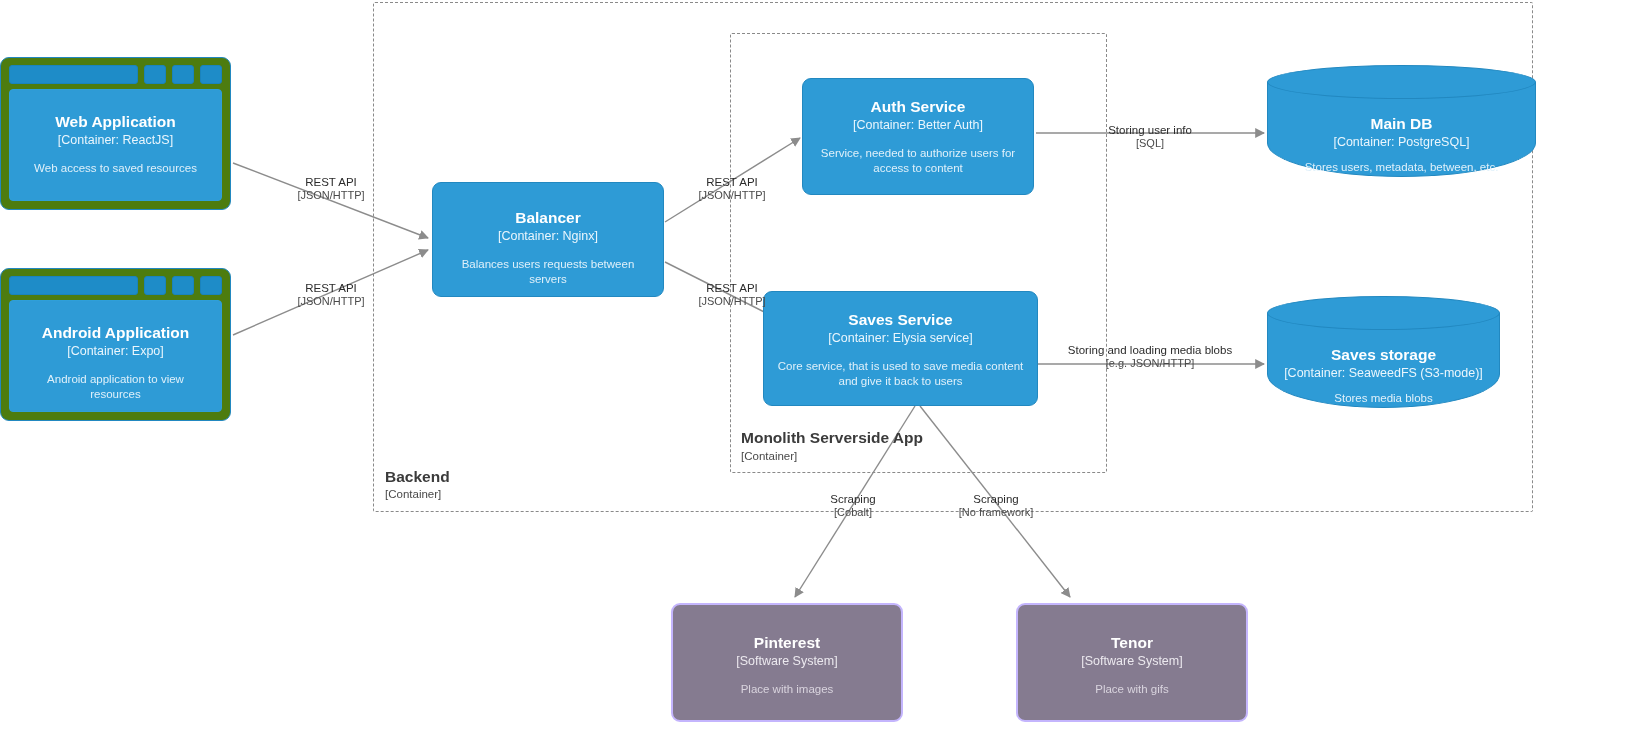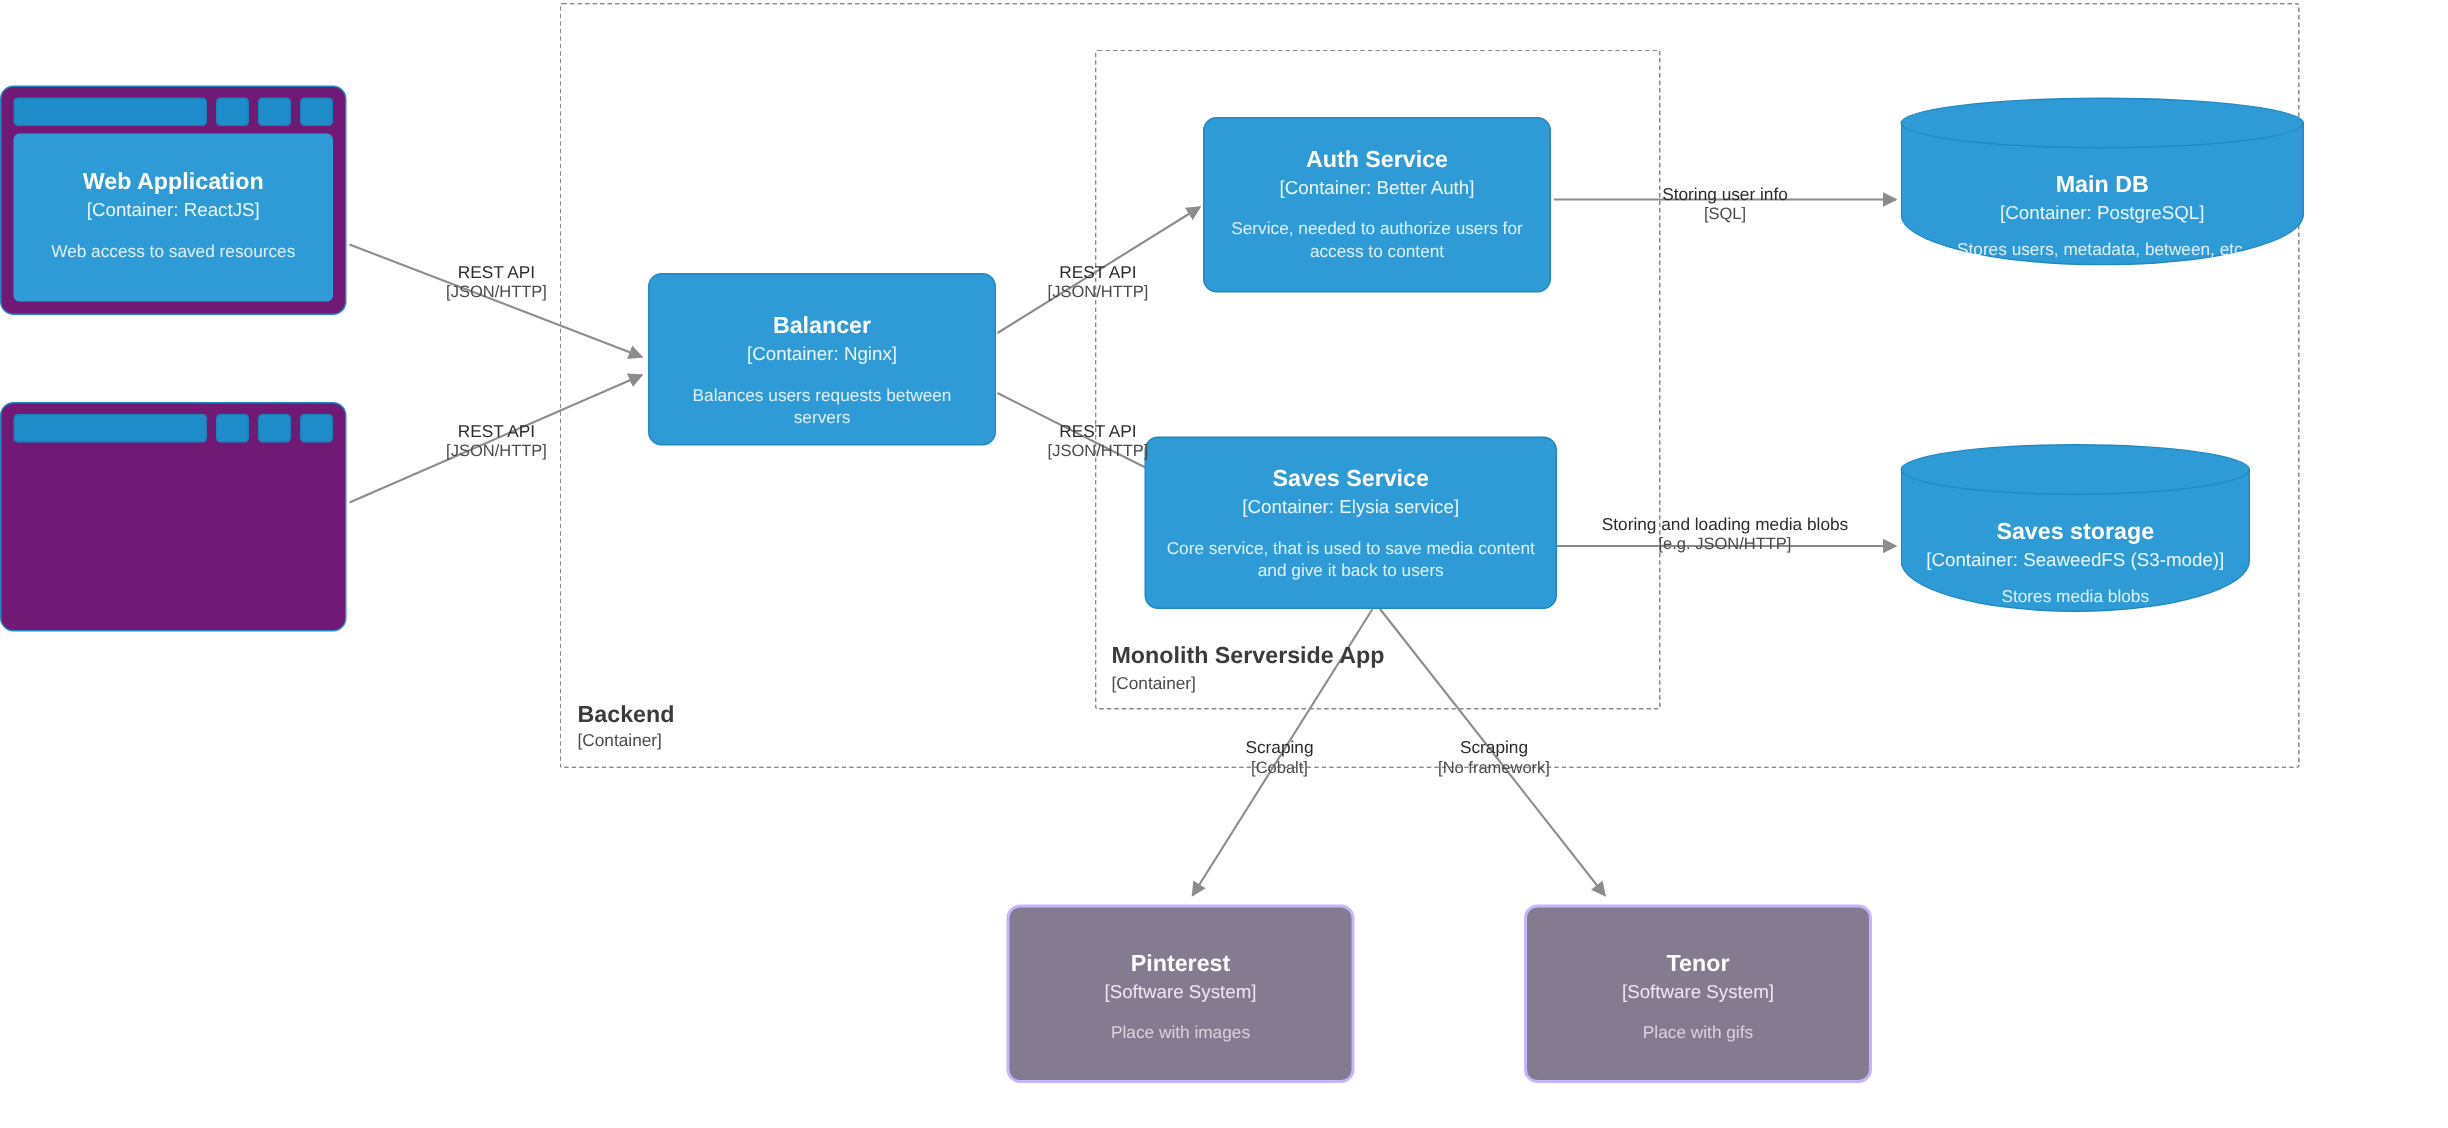--- a/index.html
+++ b/index.html
@@ -95,21 +95,21 @@
   .n-system {
     background: #857B90;
     border: 2px solid #c4b5fd;
     border-radius: 9px;
   }
   .n-system .n-tech { color: #ece9ef; }
   .n-system .n-desc { color: #d9d4de; }
 
   
   .n-browser {
-    background: #701a75;
+    background: #4d7c0f;
     border: 1px solid #2288c0;
     border-radius: 9px;
     display: block;
     padding: 0;
   }
   .n-browser .chrome-bar {
     position: absolute;
     left: 8px;
     right: 8px;
     top: 8px;
@@ -259,20 +259,25 @@
     </div>
   </div>
 
   <div class="node n-browser" style="left:0px; top:268px; width:231px; height:153px;">
     <div class="chrome-bar">
       <div class="chrome-url"></div>
       <div class="chrome-dot"></div>
       <div class="chrome-dot"></div>
       <div class="chrome-dot"></div>
     </div>
+    <div class="browser-body">
+      <div class="n-title">Android Application</div>
+      <div class="n-tech">[Container: Expo]</div>
+      <div class="n-desc">Android application to view resources</div>
+    </div>
   </div>
 
   <div class="node n-container" style="left:802px; top:78px; width:232px; height:117px; justify-content:flex-start; padding-top:19px;">
     <div class="n-title">Auth Service</div>
     <div class="n-tech">[Container: Better Auth]</div>
     <div class="n-desc">Service, needed to authorize users for access to content</div>
   </div>
 
   <div class="node n-container" style="left:432px; top:182px; width:232px; height:115px; justify-content:flex-start; padding-top:26px;">
     <div class="n-title">Balancer</div>

